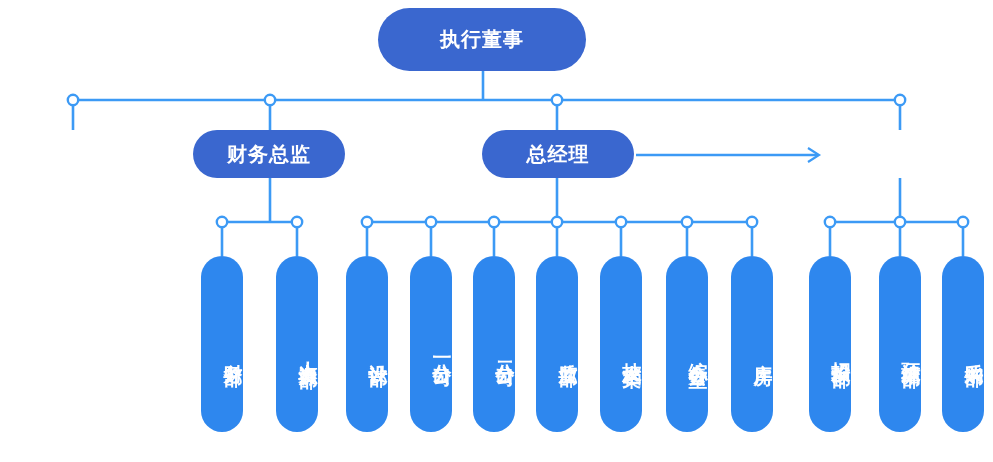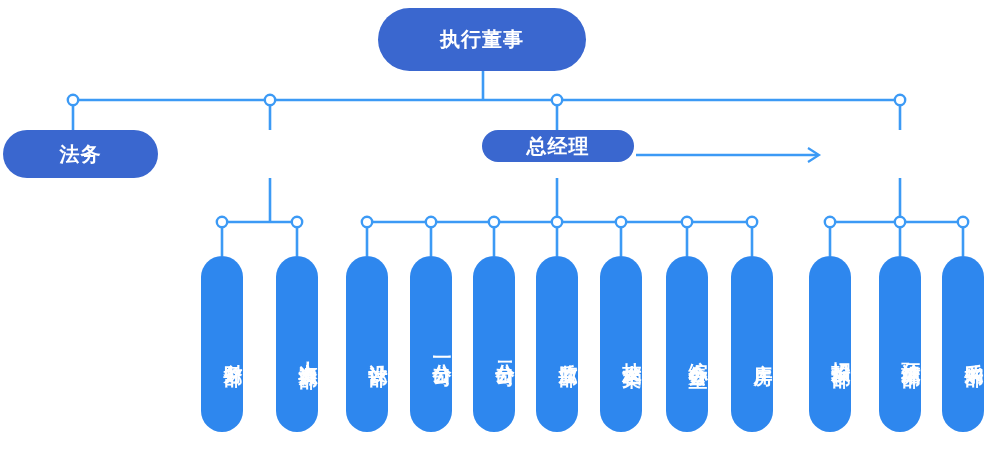--- a/index.html
+++ b/index.html
@@ -114,22 +114,22 @@
       <circle cx="752" cy="222" r="5.2"></circle>
 
       <circle cx="830" cy="222" r="5.2"></circle>
       <circle cx="900" cy="222" r="5.2"></circle>
       <circle cx="963" cy="222" r="5.2"></circle>
     </g>
   </svg>
 
   <div class="node node-level1" style="left:378px; top:8px; width:208px; height:63px;">执行董事</div>
 
-  <div class="node node-level2" style="left:3px; top:130px; width:155px; height:48px;">法务</div>
-  <div class="node node-level2" style="left:482px; top:130px; width:152px; height:32px;">总经理</div>
+  <div class="node node-level2" style="left:193px; top:130px; width:152px; height:48px;">财务总监</div>
+  <div class="node node-level2" style="left:482px; top:130px; width:152px; height:48px;">总经理</div>
 
   <div class="node node-leaf" style="left:201px; top:256px; width:42px; height:176px;">财务部</div>
   <div class="node node-leaf" style="left:276px; top:256px; width:42px; height:176px;">人力资源部</div>
 
   <div class="node node-leaf" style="left:346px; top:256px; width:42px; height:176px;">设计部</div>
   <div class="node node-leaf" style="left:410px; top:256px; width:42px; height:176px;">一分公司</div>
   <div class="node node-leaf" style="left:473px; top:256px; width:42px; height:176px;">二分公司</div>
   <div class="node node-leaf" style="left:536px; top:256px; width:42px; height:176px;">质监部</div>
   <div class="node node-leaf" style="left:600px; top:256px; width:42px; height:176px;">技术档案</div>
   <div class="node node-leaf" style="left:666px; top:256px; width:42px; height:176px;">综合办公室</div>

